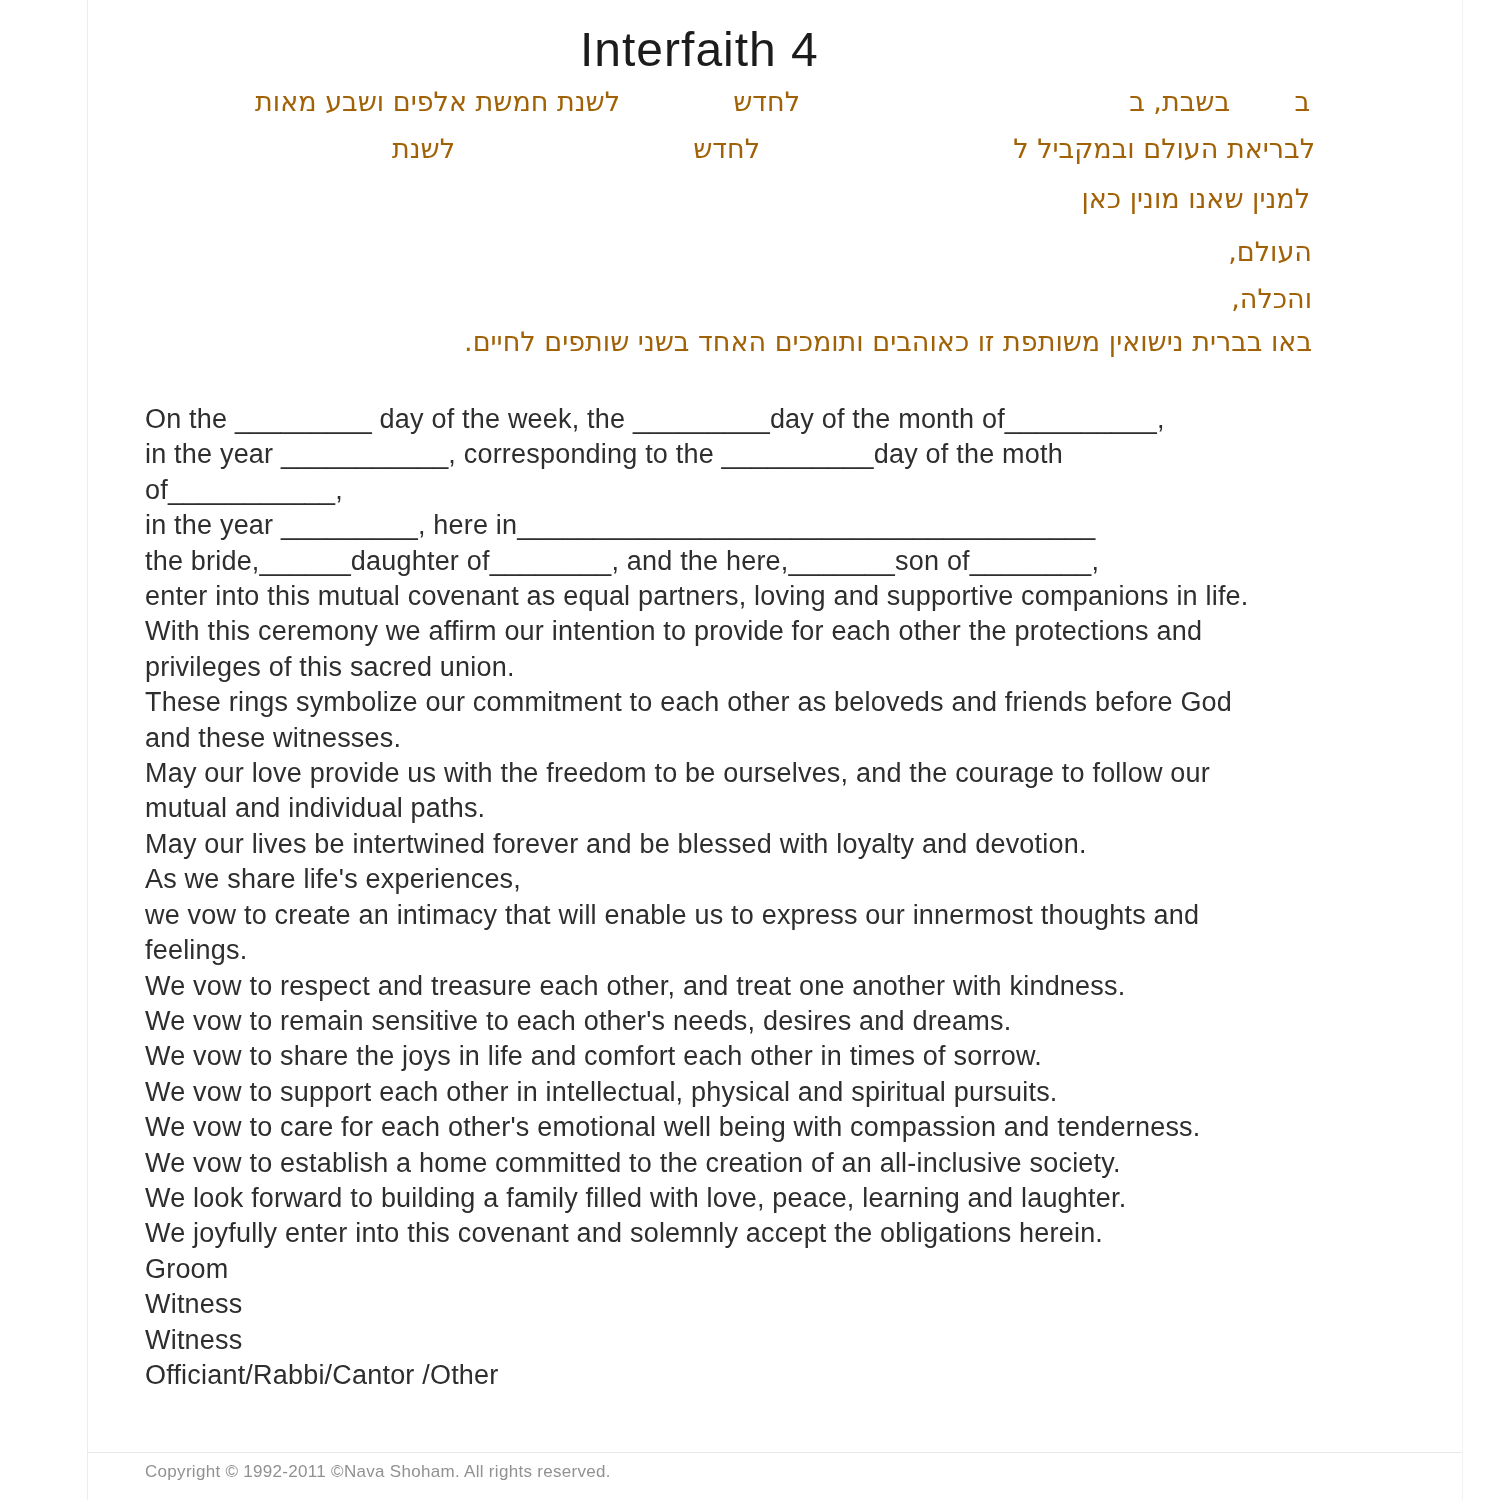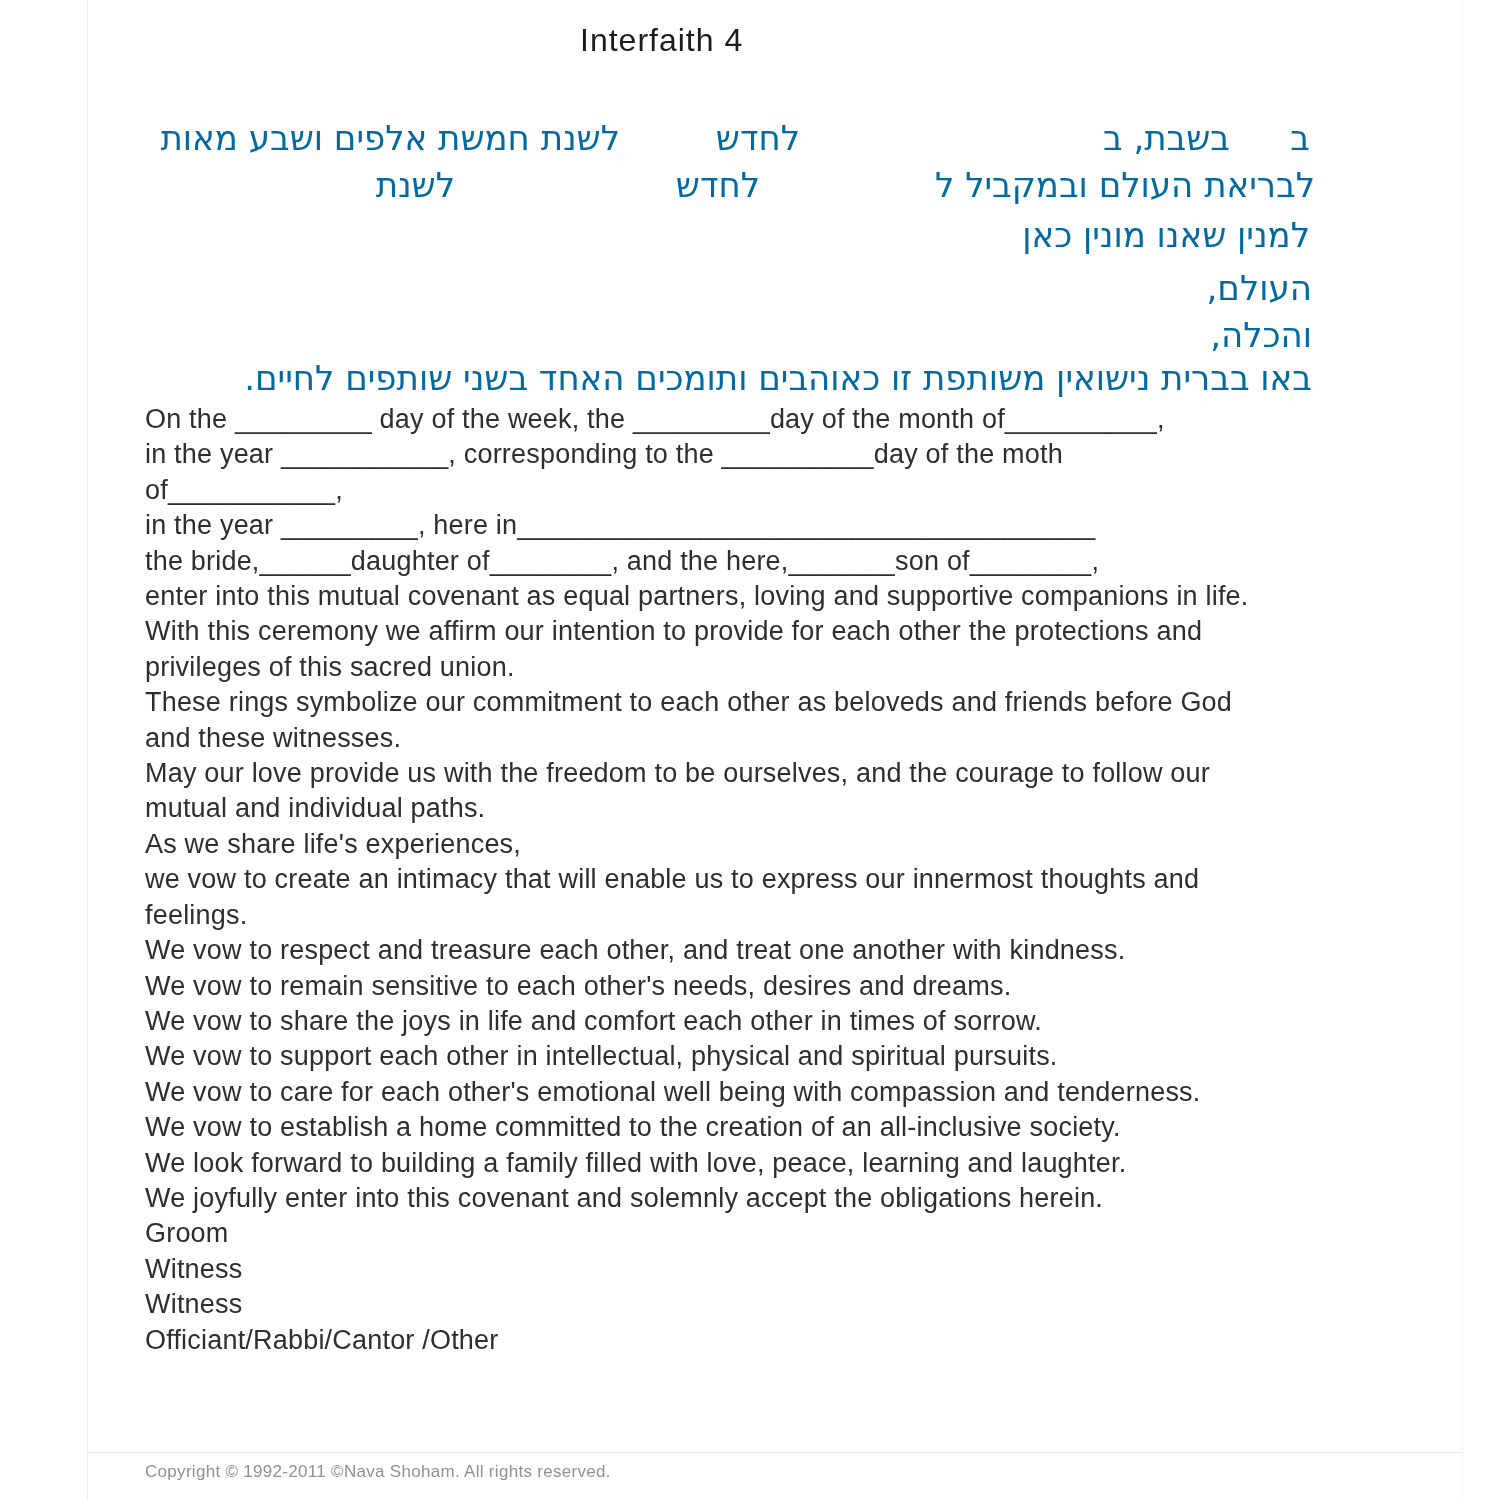--- a/index.html
+++ b/index.html
@@ -35,34 +35,33 @@
   }
   .footer-rule {
     position: absolute;
     left: 87px; top: 1452px;
     width: 1375px; height: 1px;
     background: #e9e9e9;
   }
   .title {
     position: absolute;
     left: 580px; top: 22px;
-    font-size: 32px;
+    font-size: 48px;
     letter-spacing: 1px;
     color: #1c1c1c;
     white-space: nowrap;
   }
   
   .heb {
     position: absolute;
     direction: rtl;
     white-space: nowrap;
     font-family: "DejaVu Sans", sans-serif;
-    font-size: 34px;
-    color: #0369a1;
-    margin-top: 32px;
+    font-size: 27px;
+    color: #a16207;
   }
   .heb-l1 { top: 86px; }
   .heb-l2 { top: 133px; }
   .heb-l3 { top: 183px; right: 190px; }
   .heb-l4 { top: 236px; right: 188px; }
   .heb-l5 { top: 283px; right: 188px; }
   .heb-l6 { top: 326px; right: 188px; }
   
   .english {
     position: absolute;
@@ -115,20 +114,21 @@
     <div class="line">of___________,</div>
     <div class="line">in the year _________, here in______________________________________</div>
     <div class="line">the bride,______daughter of________, and the here,_______son of________,</div>
     <div class="line">enter into this mutual covenant as equal partners, loving and supportive companions in life.</div>
     <div class="line">With this ceremony we affirm our intention to provide for each other the protections and</div>
     <div class="line">privileges of this sacred union.</div>
     <div class="line">These rings symbolize our commitment to each other as beloveds and friends before God</div>
     <div class="line">and these witnesses.</div>
     <div class="line">May our love provide us with the freedom to be ourselves, and the courage to follow our</div>
     <div class="line">mutual and individual paths.</div>
+    <div class="line">May our lives be intertwined forever and be blessed with loyalty and devotion.</div>
     <div class="line">As we share life's experiences,</div>
     <div class="line">we vow to create an intimacy that will enable us to express our innermost thoughts and</div>
     <div class="line">feelings.</div>
     <div class="line">We vow to respect and treasure each other, and treat one another with kindness.</div>
     <div class="line">We vow to remain sensitive to each other's needs, desires and dreams.</div>
     <div class="line">We vow to share the joys in life and comfort each other in times of sorrow.</div>
     <div class="line">We vow to support each other in intellectual, physical and spiritual pursuits.</div>
     <div class="line">We vow to care for each other's emotional well being with compassion and tenderness.</div>
     <div class="line">We vow to establish a home committed to the creation of an all-inclusive society.</div>
     <div class="line">We look forward to building a family filled with love, peace, learning and laughter.</div>

